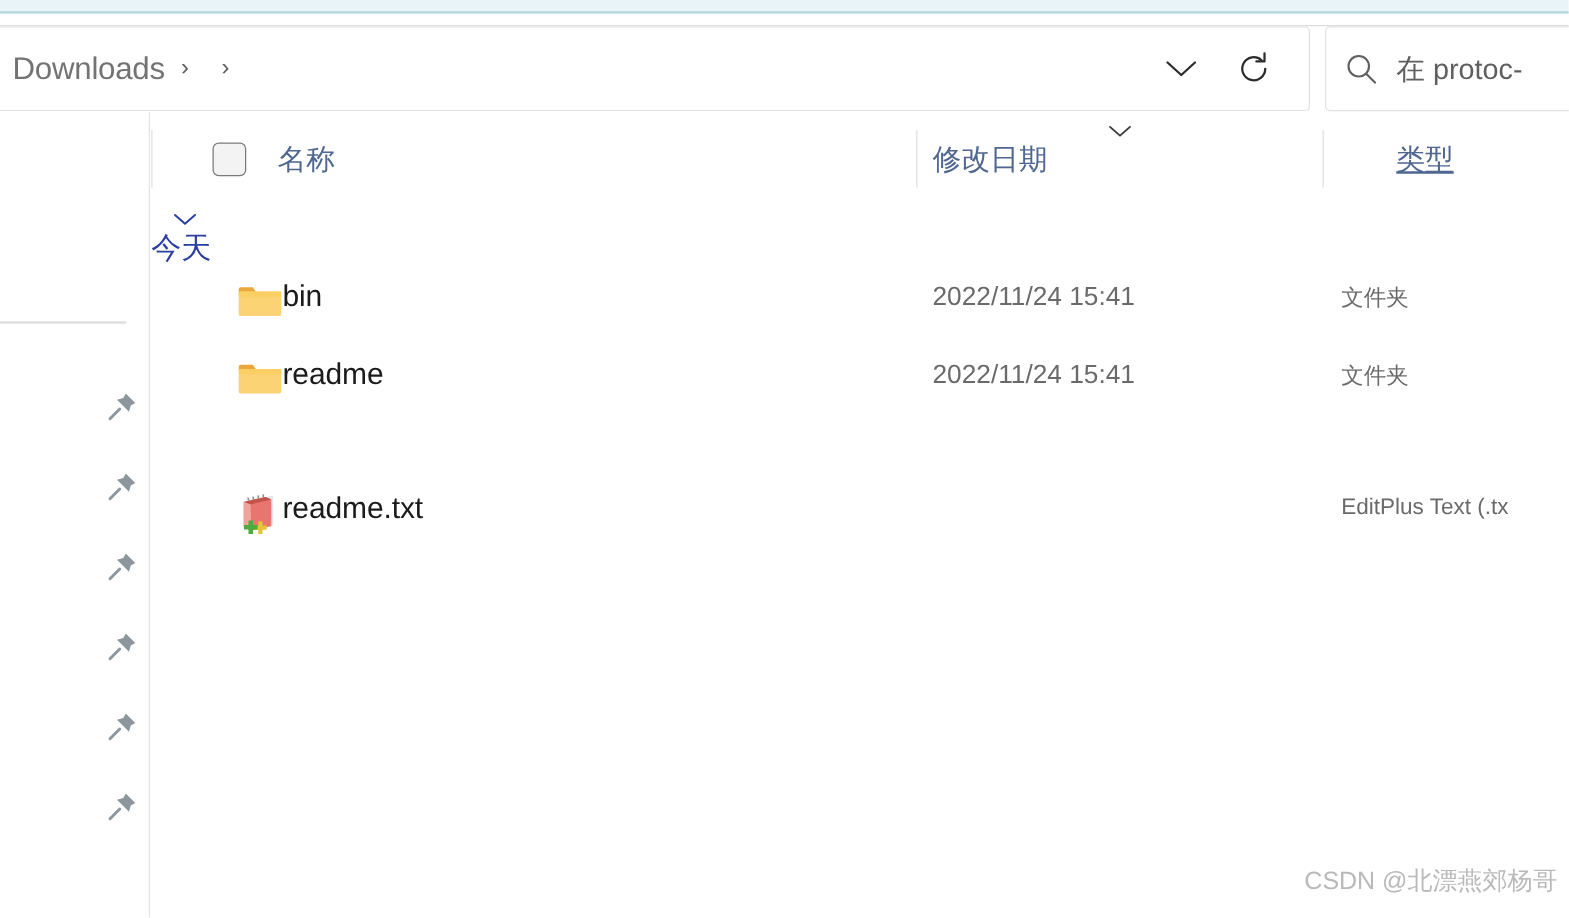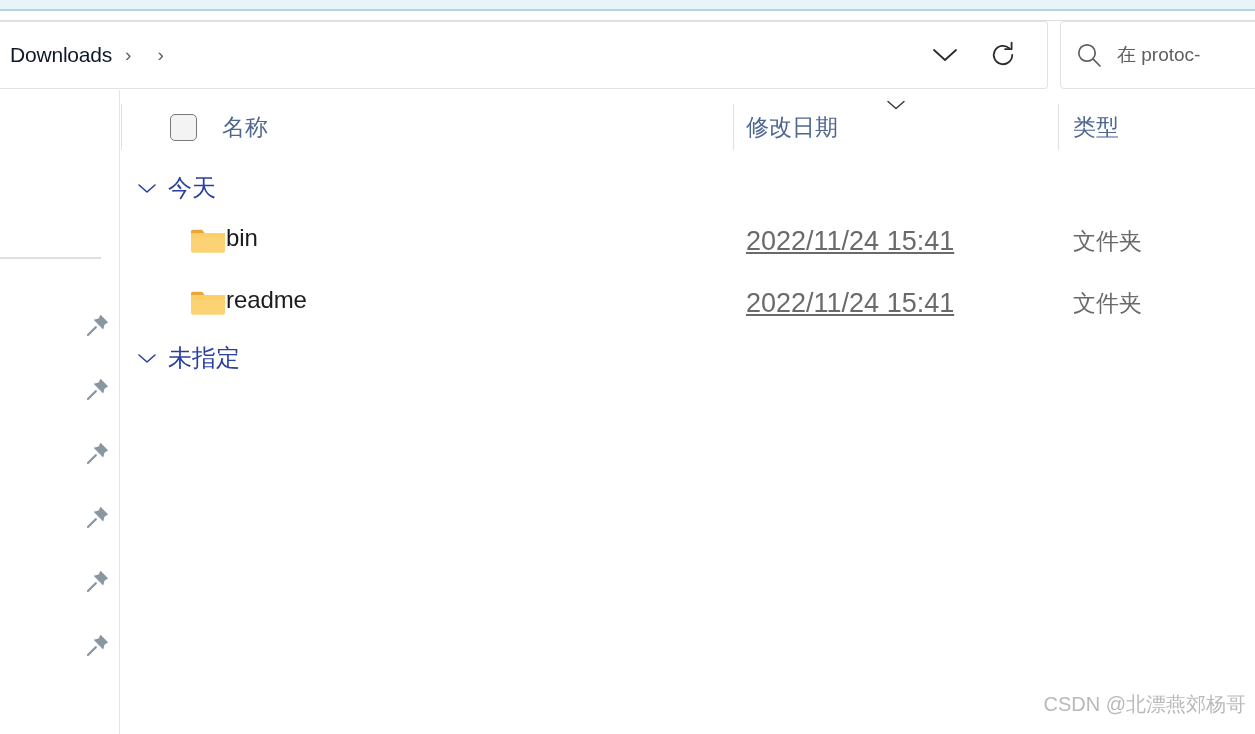--- a/index.html
+++ b/index.html
@@ -40,22 +40,22 @@
     width: 1050px; height: 68px;
     background: #ffffff;
     border: 1px solid #e2e2e2;
     border-left: none;
     border-radius: 0 4px 4px 0;
     box-sizing: border-box;
     display: flex;
     align-items: center;
   }
   .crumb {
-    font-size: 21px;
-    color: #0f172a;
+    font-size: 25px;
+    color: #737373;
     letter-spacing: -0.2px;
     white-space: nowrap;
     text-align: center;
   }
   #crumb-downloads { margin-left: 12px; }
   #crumb-folder { margin-left: 0px; }
   .crumb-sep {
     font-size: 19px;
     color: #5e5e5e;
     margin: 0 13px;
@@ -89,21 +89,21 @@
     overflow: hidden;
   }
   #search-icon-wrap {
     width: 56px;
     display: flex;
     align-items: center;
     justify-content: center;
     flex: none;
   }
   #search-input-text {
-    font-size: 19px;
+    font-size: 23px;
     color: #5f5f5f;
     white-space: nowrap;
   }
 
   
   #navpane {
     position: absolute;
     left: 0; top: 90px;
     width: 120px; height: 644px;
     background: #ffffff;
@@ -166,21 +166,22 @@
     background: #f3f3f3;
     box-sizing: border-box;
   }
 
   
   .group-head {
     position: absolute;
     left: 0;
     height: 40px;
     display: flex;
-    align-items: center;
+    align-items: flex-end;
+    flex-direction: column;
   }
   .group-chevron {
     width: 22px; height: 14px;
     margin-left: 15px;
     margin-right: 10px;
     flex: none;
   }
   .group-label {
     font-size: 24px;
     color: #2b3fa0;
@@ -206,30 +207,29 @@
     top: 6px;
     font-size: 24px;
     color: #1b1b1b;
     white-space: nowrap;
     letter-spacing: -0.1px;
   }
   .row-date {
     position: absolute;
     left: 625px;
     top: 8px;
-    font-size: 27px;
+    font-size: 21px;
     color: #6a6a6a;
     white-space: nowrap;
-    text-decoration: underline;
   }
   .row-type {
     position: absolute;
     left: 952px;
     top: 8px;
-    font-size: 23px;
+    font-size: 18px;
     color: #6a6a6a;
     white-space: nowrap;
   }
 
   
   #watermark {
     position: absolute;
     right: 9px;
     bottom: 16px;
     font-size: 20px;
@@ -319,21 +319,21 @@
 
   <div id="column-header">
     <div class="col-sep" style="left:0px;"></div>
     <div class="col-sep" style="left:612px;"></div>
     <div class="col-sep" style="left:937px;"></div>
 
     <div id="header-checkbox"></div>
 
     <div class="col-head" style="left:101px;">名称</div>
     <div class="col-head" style="left:625px;">修改日期</div>
-    <div class="col-head" style="left:952px;">类型</div>
+    <div class="col-head" style="left:996px;text-decoration:underline;">类型</div>
 
     <div id="sort-indicator">
       <svg width="22" height="14" viewBox="0 0 22 14" fill="none">
         <path d="M3 3.5 L11 10.5 L19 3.5" stroke="#3a3a3a" stroke-width="1.5" stroke-linecap="round" stroke-linejoin="round"></path>
       </svg>
     </div>
   </div>
 
   <div class="group-head" style="top:78px;">
     <span class="group-chevron">
@@ -363,25 +363,36 @@
         <path d="M3 9.5 A1.8 1.8 0 0 1 4.8 7.7 L14.2 7.7 L16.6 11.1 L16.6 13 L3 13 Z" fill="#eaa63a"></path>
         <rect x="3" y="11.2" width="34" height="19.6" rx="2.1" fill="#fbd374"></rect>
         <rect x="3" y="11.2" width="34" height="4.2" fill="#fbcf63"></rect>
       </svg>
     </span>
     <span class="row-name">readme</span>
     <span class="row-date">2022/11/24 15:41</span>
     <span class="row-type">文件夹</span>
   </div>
 
-  <div class="group-head" style="top:248px;">
-    <span class="group-chevron">
-      <svg width="22" height="14" viewBox="0 0 22 14" fill="none">
-        <path d="M3 4 L11 11 L19 4" stroke="#2b3fa0" stroke-width="1.6" stroke-linecap="round" stroke-linejoin="round"></path>
+
+  <div class="file-row" style="top:297px;">
+    <span class="row-icon">
+      <svg width="40" height="40" viewBox="0 0 40 40">
+        <path d="M9.5 9 L30.5 5.5 L30.5 29 L14 33 Z" fill="#dfe6ec"></path>
+        <path d="M7 10.5 L24.5 6.5 L29 8.5 L29 30 L13 33.5 L7 30.5 Z" fill="#e8766e"></path>
+        <path d="M7 10.5 L24.5 6.5 L29 8.5 L12.5 12.5 Z" fill="#c4534c"></path>
+        <path d="M7 10.5 L12.5 12.5 L13 33.5 L7 30.5 Z" fill="#f0a49d"></path>
+        <path d="M10 6.8 L11.3 7.4 L11.3 9.6 L10 9.1 Z" fill="#8c8c8c"></path>
+        <path d="M14 5.9 L15.3 6.5 L15.3 8.7 L14 8.2 Z" fill="#8c8c8c"></path>
+        <path d="M18 5.0 L19.3 5.6 L19.3 7.8 L18 7.3 Z" fill="#8c8c8c"></path>
+        <path d="M22 4.1 L23.3 4.7 L23.3 6.9 L22 6.4 Z" fill="#8c8c8c"></path>
+        <path d="M15.2 29.3 h3.4 v-3.4 h3.4 v3.4 h3.4 v3.4 h-3.4 v3.4 h-3.4 v-3.4 h-3.4 z" fill="#e8c337"></path>
+        <path d="M7.2 29.0 h3.6 v-3.6 h3.6 v3.6 h3.6 v3.6 h-3.6 v3.6 h-3.6 v-3.6 h-3.6 z" fill="#4fab3c"></path>
       </svg>
     </span>
-    <span class="group-label">未指定</span>
-  </div>
-
+    <span class="row-name">readme.txt</span>
+    <span class="row-date"></span>
+    <span class="row-type">EditPlus Text (.tx</span>
+  </div>
 
 </div>
 
 <div id="watermark">CSDN @北漂燕郊杨哥</div>
 
 </body></html>

